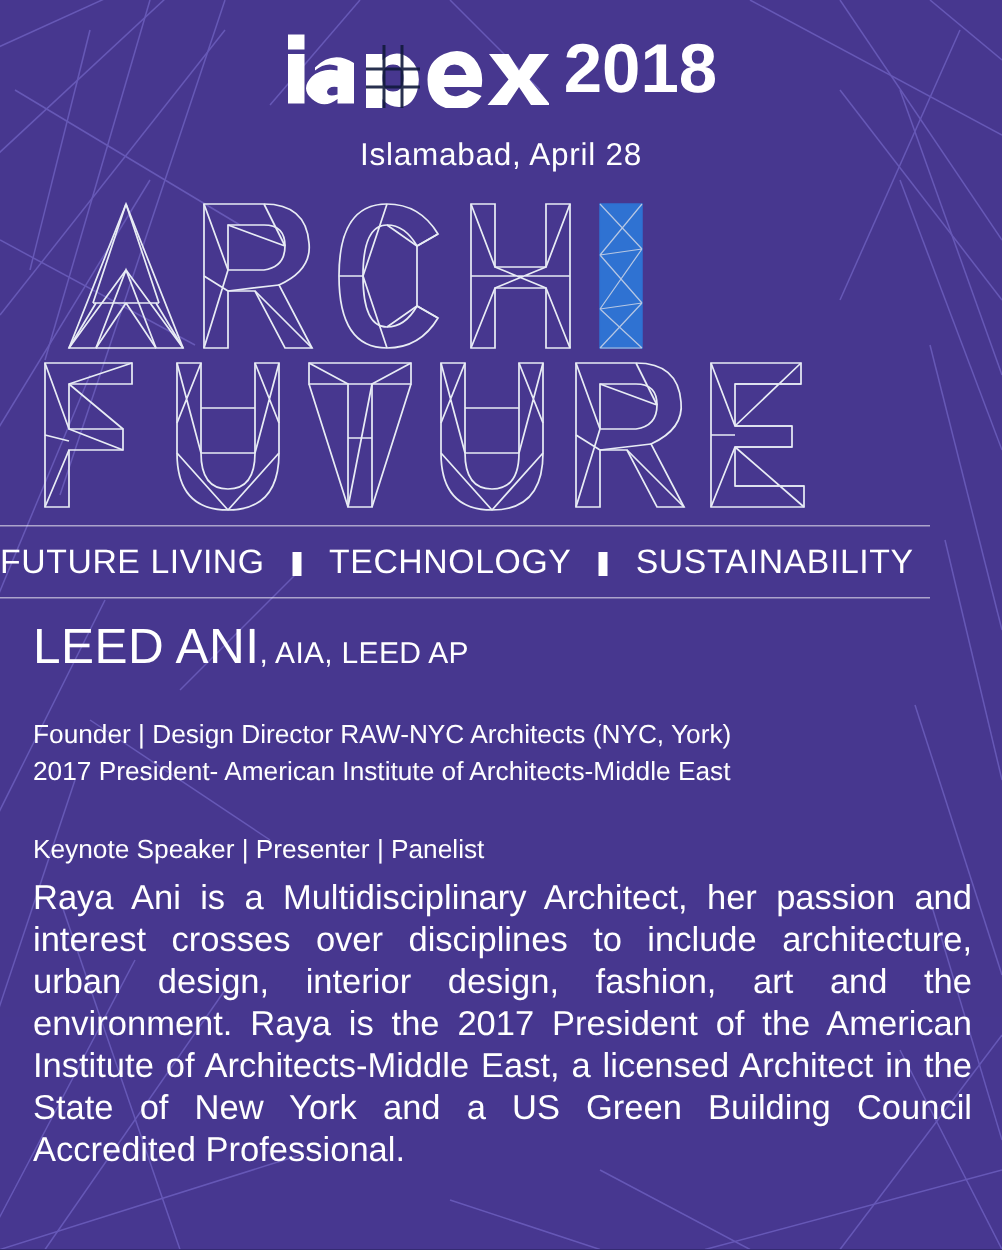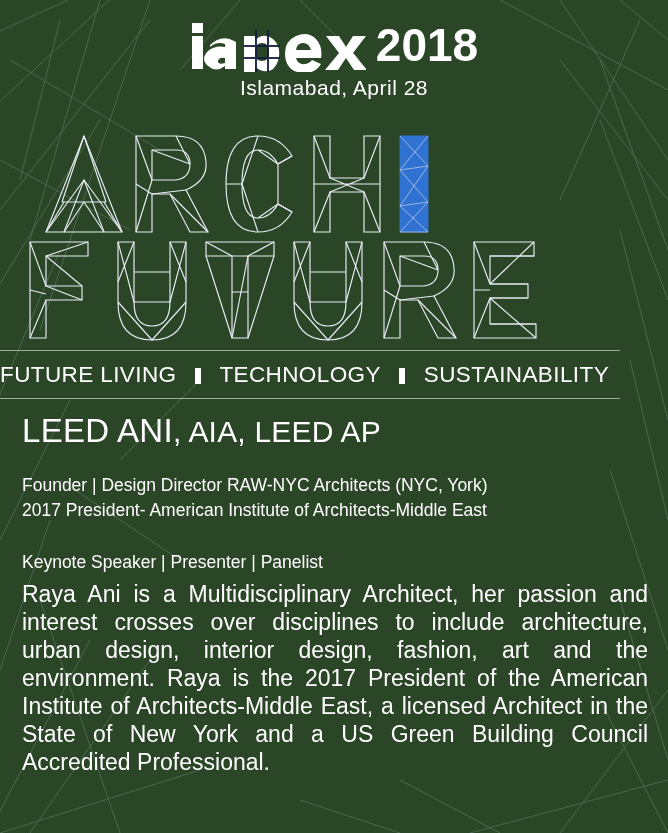--- a/index.html
+++ b/index.html
@@ -13,21 +13,21 @@
     overflow: hidden;
     font-family: "Liberation Sans", sans-serif;
     color: #ffffff;
     position: relative;
   }
 
   
   #poster {
     position: absolute;
     inset: 0;
-    background: #4d7c0f;
+    background: #8b5cf6;
     overflow: hidden;
   }
   #bg-lines {
     position: absolute;
     inset: 0;
     width: 668px;
     height: 833px;
     opacity: 0.55;
   }
 
@@ -55,21 +55,21 @@
   }
   .logo-mark svg { display: block; }
   .logo-year {
     font-size: 46px;
     font-weight: bold;
     letter-spacing: 0px;
     line-height: 46px;
     color: #ffffff;
   }
   .header-sub {
-    margin-top: 8px;
+    margin-top: 24px;
     font-size: 21px;
     letter-spacing: 0.5px;
     color: #ffffff;
   }
 
   
   .wire-title {
     position: absolute;
     top: 118px;
     left: 0;
@@ -115,21 +115,21 @@
     left: 22px;
     width: 630px;
   }
   .speaker-name {
     font-size: 33px;
     letter-spacing: 0.3px;
     line-height: 38px;
     white-space: nowrap;
   }
   .speaker-name .creds {
-    font-size: 30px;
+    font-size: 20px;
     letter-spacing: 0.2px;
     margin-top: 29px;
   }
   .speaker-roles {
     margin-top: 22px;
     font-size: 17.5px;
     line-height: 25px;
   }
   .tags-line {
     margin-top: 28px;

